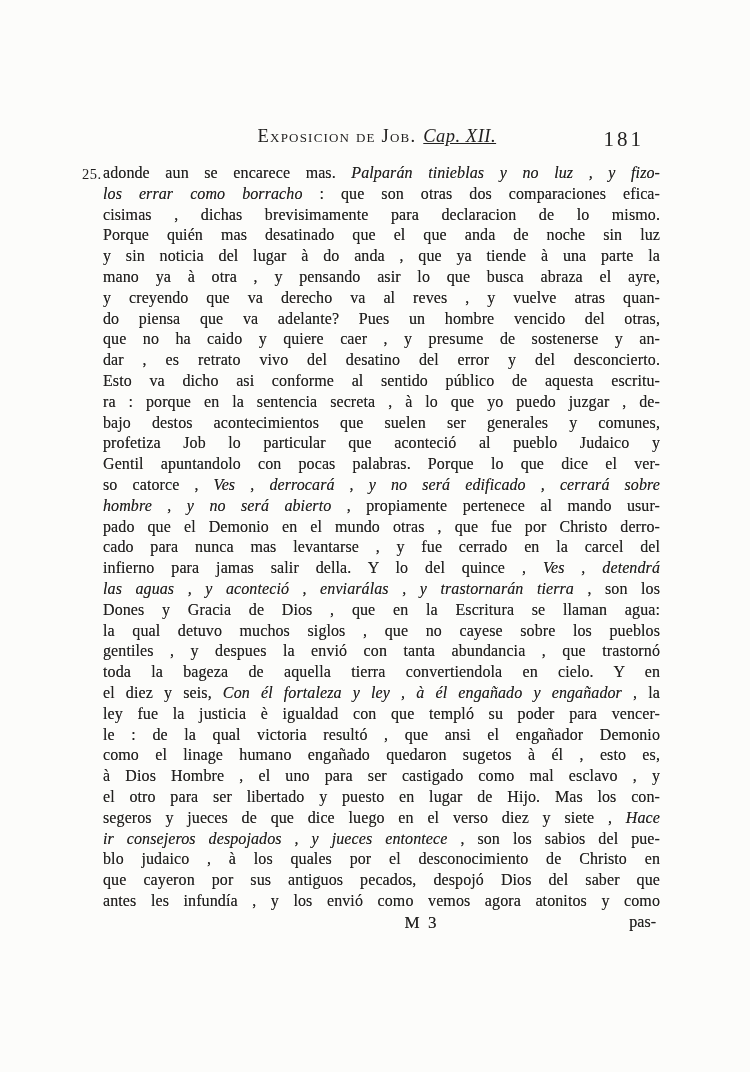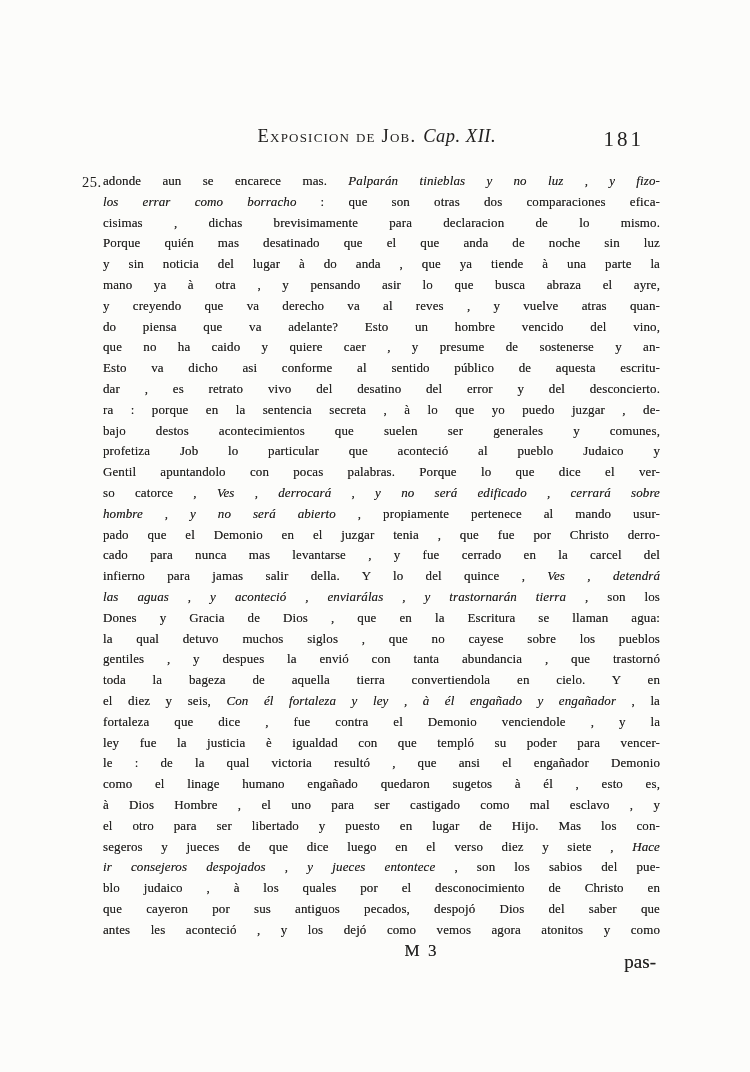--- a/index.html
+++ b/index.html
@@ -39,41 +39,42 @@
   }
   .smallcaps {
     font-variant: small-caps;
     letter-spacing: 1.2px;
     margin-left: 28px;
   }
   .chapter {
     font-style: italic;
     margin-left: 7px;
     letter-spacing: 0.5px;
+    text-decoration: underline;
   }
   .pagenum {
     position: absolute;
     right: 16px;
     top: 1px;
     font-size: 21px;
     letter-spacing: 3px;
   }
   .body {
     position: relative;
-    margin-top: 15px;
+    margin-top: 7px;
   }
   .margin-note {
     position: absolute;
     left: -21px;
     top: 3px;
     font-size: 14.5px;
     letter-spacing: 0.5px;
   }
   .line {
-    font-size: 13px;
+    font-size: 16px;
     line-height: 20.8px;
     text-align: justify;
     text-align-last: justify;
     letter-spacing: 0.1px;
     text-shadow: 0 0 0.5px rgba(25,24,22,0.55);
     white-space: normal;
   }
   .line .it { font-style: italic; }
   .footer {
     position: relative;
@@ -85,22 +86,22 @@
     position: absolute;
     left: 50%;
     transform: translateX(-50%);
     letter-spacing: 2px;
     text-shadow: 0 0 0.5px rgba(25,24,22,0.55);
     margin-left: 40px;
   }
   .catchword {
     position: absolute;
     right: 4px;
-    top: 10px;
-    font-size: 19px;
+    top: 0;
+    font-size: 16px;
     text-shadow: 0 0 0.5px rgba(25,24,22,0.55);
   }
 </style>
 </head>
 <body>
 
 <div class="page">
   <div class="textblock">
 
     <div class="header">
@@ -113,50 +114,49 @@
     <div class="body">
       <span class="margin-note">25.</span>
 
     <div class="line"><span>adonde aun se encarece mas. </span><span class="it">Palparán tinieblas y no luz , y fizo-</span></div>
         <div class="line"><span class="it">los errar como borracho</span><span> : que son otras dos comparaciones efica-</span></div>
         <div class="line"><span>cisimas , dichas brevisimamente para declaracion de lo mismo.</span></div>
         <div class="line"><span>Porque quién mas desatinado que el que anda de noche sin luz</span></div>
         <div class="line"><span>y sin noticia del lugar à do anda , que ya tiende à una parte la</span></div>
         <div class="line"><span>mano ya à otra , y pensando asir lo que busca abraza el ayre,</span></div>
         <div class="line"><span>y creyendo que va derecho va al reves , y vuelve atras quan-</span></div>
-        <div class="line"><span>do piensa que va adelante? Esto un hombre vencido del vino,</span></div>
+        <div class="line"><span>do piensa que va adelante? Pues un hombre vencido del otras,</span></div>
         <div class="line"><span>que no ha caido y quiere caer , y presume de sostenerse y an-</span></div>
+        <div class="line"><span>dar , es retrato vivo del desatino del error y del desconcierto.</span></div>
         <div class="line"><span>Esto va dicho asi conforme al sentido público de aquesta escritu-</span></div>
-        <div class="line"><span>dar , es retrato vivo del desatino del error y del desconcierto.</span></div>
         <div class="line"><span>ra : porque en la sentencia secreta , à lo que yo puedo juzgar , de-</span></div>
         <div class="line"><span>bajo destos acontecimientos que suelen ser generales y comunes,</span></div>
         <div class="line"><span>profetiza Job lo particular que aconteció al pueblo Judaico y</span></div>
         <div class="line"><span>Gentil apuntandolo con pocas palabras. Porque lo que dice el ver-</span></div>
         <div class="line"><span>so catorce , </span><span class="it">Ves , derrocará , y no será edificado , cerrará sobre</span></div>
         <div class="line"><span class="it">hombre , y no será abierto</span><span> , propiamente pertenece al mando usur-</span></div>
-        <div class="line"><span>pado que el Demonio en el juzgar tenia , que fue por Christo derro-</span></div>
+        <div class="line"><span>pado que el Demonio en el mundo otras , que fue por Christo derro-</span></div>
         <div class="line"><span>cado para nunca mas levantarse , y fue cerrado en la carcel del</span></div>
         <div class="line"><span>infierno para jamas salir della. Y lo del quince , </span><span class="it">Ves , detendrá</span></div>
         <div class="line"><span class="it">las aguas , y aconteció , enviarálas , y trastornarán tierra</span><span> , son los</span></div>
         <div class="line"><span>Dones y Gracia de Dios , que en la Escritura se llaman agua:</span></div>
         <div class="line"><span>la qual detuvo muchos siglos , que no cayese sobre los pueblos</span></div>
         <div class="line"><span>gentiles , y despues la envió con tanta abundancia , que trastornó</span></div>
         <div class="line"><span>toda la bageza de aquella tierra convertiendola en cielo. Y en</span></div>
         <div class="line"><span>el diez y seis, </span><span class="it">Con él fortaleza y ley , à él engañado y engañador</span><span> , la</span></div>
-        <div class="line"><span>fortaleza que dice , fue contra el Demonio venciendole , y la</span></div>
         <div class="line"><span>ley fue la justicia è igualdad con que templó su poder para vencer-</span></div>
         <div class="line"><span>le : de la qual victoria resultó , que ansi el engañador Demonio</span></div>
         <div class="line"><span>como el linage humano engañado quedaron sugetos à él , esto es,</span></div>
         <div class="line"><span>à Dios Hombre , el uno para ser castigado como mal esclavo , y</span></div>
         <div class="line"><span>el otro para ser libertado y puesto en lugar de Hijo. Mas los con-</span></div>
         <div class="line"><span>segeros y jueces de que dice luego en el verso diez y siete , </span><span class="it">Hace</span></div>
         <div class="line"><span class="it">ir consejeros despojados , y jueces entontece</span><span> , son los sabios del pue-</span></div>
         <div class="line"><span>blo judaico , à los quales por el desconocimiento de Christo en</span></div>
         <div class="line"><span>que cayeron por sus antiguos pecados, despojó Dios del saber que</span></div>
-        <div class="line"><span>antes les aconteció , y los dejó como vemos agora atonitos y como</span></div>
+        <div class="line"><span>antes les infundía , y los envió como vemos agora atonitos y como</span></div>
       </div>
 
     <div class="footer">
       <span class="sig">M 3</span>
       <span class="catchword">pas-</span>
     </div>
 
   </div>
 </div>
 

